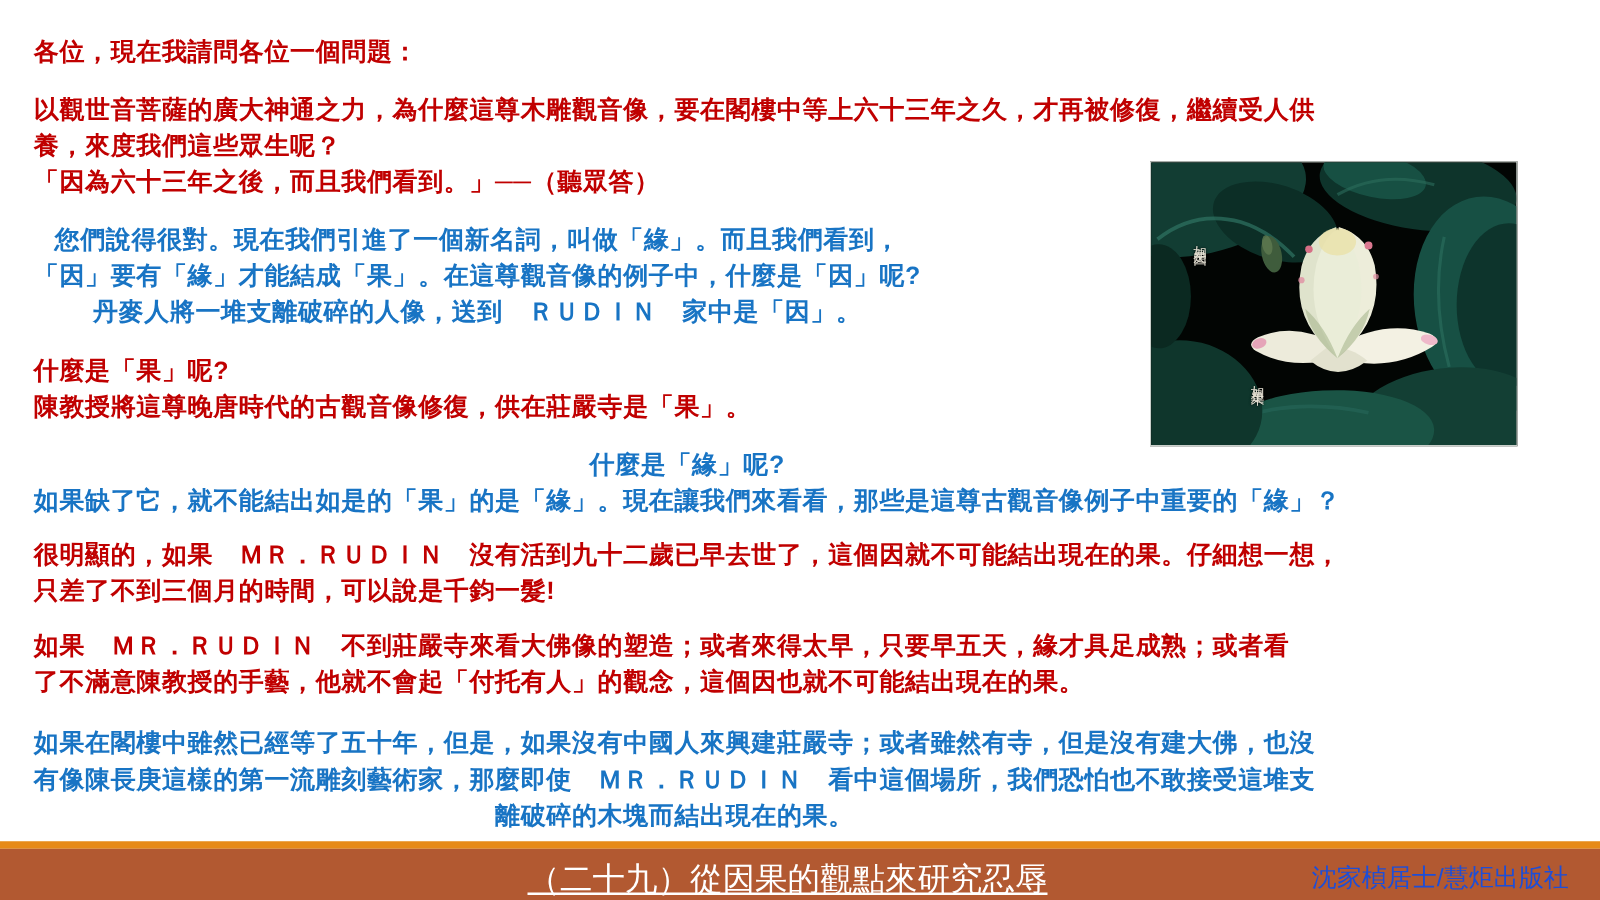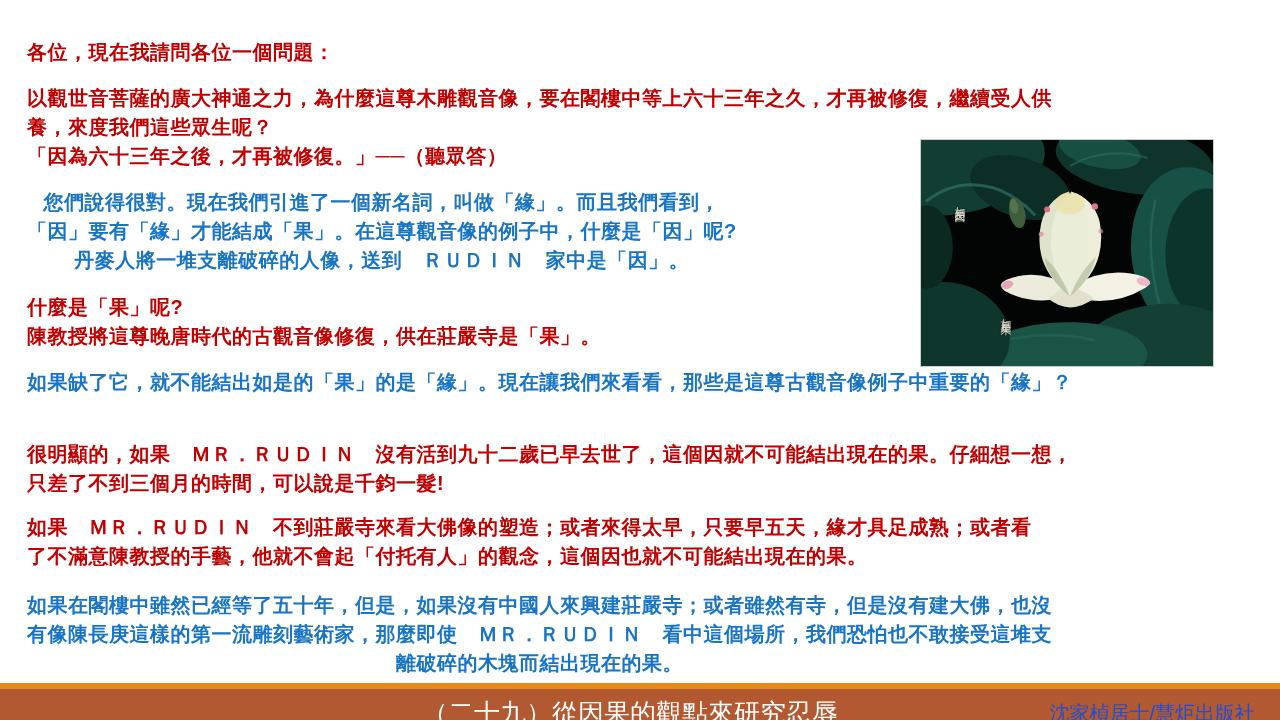--- a/index.html
+++ b/index.html
@@ -3,21 +3,21 @@
 <meta charset="utf-8">
 <style>
   * { margin:0; padding:0; box-sizing:border-box; }
   html,body { width:1280px; height:720px; }
   body {
     position:relative;
     background:#ffffff;
     font-family:"Liberation Sans","DejaVu Sans",sans-serif;
     overflow:hidden;
   }
-  .slide { position:absolute; left:0; top:18px; width:1280px; height:540px; background:#ffffff;padding-left:20px; }
+  .slide { position:absolute; left:0; top:8px; width:1280px; height:540px; background:#ffffff;padding-left:20px; }
 
   .para {
     position:absolute; left:27px;
     font-size:20px; line-height:29px; font-weight:bold;
     white-space:nowrap; letter-spacing:0.5px;
   }
   .para.red  { color:#C00000; }
   .para.blue { color:#1874C4;text-align:center; }
 
   
@@ -63,35 +63,36 @@
 
 <div class="slide">
 
   <div class="para red" style="top:20px">
     <div>各位，現在我請問各位一個問題：</div>
   </div>
 
   <div class="para red" style="top:66px">
     <div>以觀世音菩薩的廣大神通之力，為什麼這尊木雕觀音像，要在閣樓中等上六十三年之久，才再被修復，繼續受人供</div>
     <div>養，來度我們這些眾生呢？</div>
-    <div>「因為六十三年之後，才再被修復。」──（聽眾答）</div>
+    <div>「因為六十三年之後，而且我們看到。」──（聽眾答）</div>
   </div>
 
   <div class="para blue" style="top:170px">
     <div>您們說得很對。現在我們引進了一個新名詞，叫做「緣」。而且我們看到，</div>
     <div>「因」要有「緣」才能結成「果」。在這尊觀音像的例子中，什麼是「因」呢?</div>
     <div>丹麥人將一堆支離破碎的人像，送到　ＲＵＤＩＮ　家中是「因」。</div>
   </div>
 
   <div class="para red" style="top:275px">
     <div>什麼是「果」呢?</div>
     <div>陳教授將這尊晚唐時代的古觀音像修復，供在莊嚴寺是「果」。</div>
   </div>
 
   <div class="para blue" style="top:350px">
+    <div>什麼是「緣」呢?</div>
     <div>如果缺了它，就不能結出如是的「果」的是「緣」。現在讓我們來看看，那些是這尊古觀音像例子中重要的「緣」？</div>
   </div>
 
   <div class="para red" style="top:422px">
     <div>很明顯的，如果　ＭＲ．ＲＵＤＩＮ　沒有活到九十二歲已早去世了，這個因就不可能結出現在的果。仔細想一想，</div>
     <div>只差了不到三個月的時間，可以說是千鈞一髮!</div>
   </div>
 
   <div class="para red" style="top:495px">
     <div>如果　ＭＲ．ＲＵＤＩＮ　不到莊嚴寺來看大佛像的塑造；或者來得太早，只要早五天，緣才具足成熟；或者看</div>

